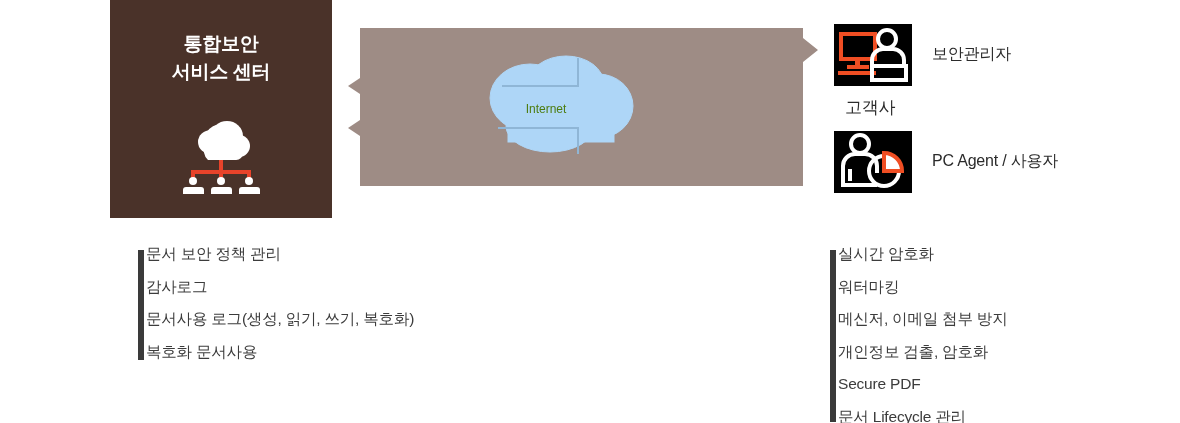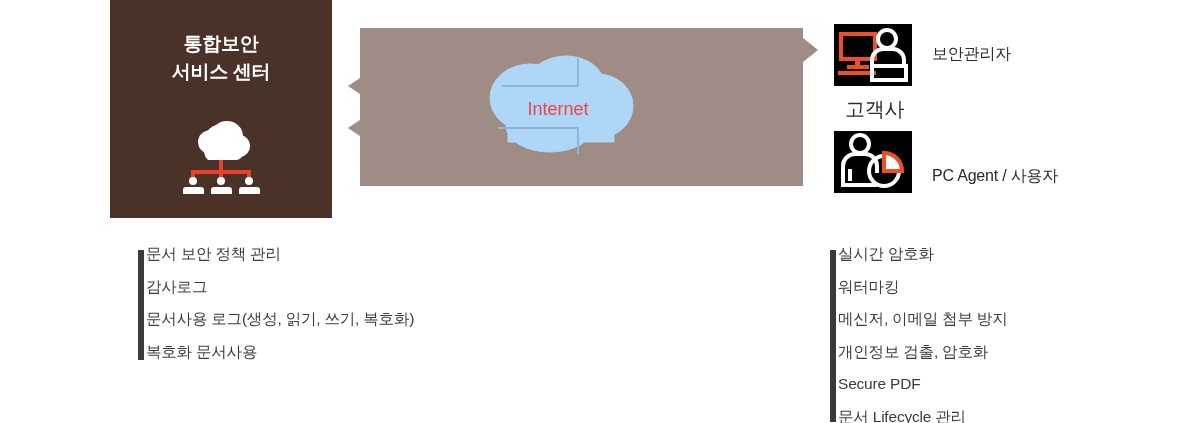--- a/index.html
+++ b/index.html
@@ -63,29 +63,29 @@
 
   .internet-cloud {
     position: absolute;
     left: 120px;
     top: 26px;
     width: 180px;
     height: 110px;
   }
   .internet-label {
     position: absolute;
-    left: 120px;
+    left: 108px;
     top: 26px;
     width: 180px;
     height: 110px;
     display: flex;
     align-items: center;
     justify-content: center;
-    font-size: 18px;
-    color: #ef4444;
+    font-size: 12px;
+    color: #4d7c0f;
     pointer-events: none;
   }
 
   
   .node {
     position: absolute;
   }
   .node-icon {
     position: absolute;
     left: 0;
@@ -101,28 +101,28 @@
     white-space: nowrap;
     letter-spacing: -0.2px;
   }
   #node-admin  { left: 834px; top: 24px;  width: 240px; height: 62px; padding-left: 30px; }
   #node-admin .node-label  { left: 98px; top: 20px; }
 
   #customer-label {
     position: absolute;
     left: 845px;
     top: 96px;
-    font-size: 20px;
+    font-size: 17px;
     color: #2b2b2b;
     white-space: nowrap;
     letter-spacing: -0.2px;
   }
 
   #node-agent  { left: 834px; top: 131px; width: 260px; height: 62px; }
-  #node-agent .node-label  { left: 98px; top: 35px; }
+  #node-agent .node-label  { left: 98px; top: 20px; }
 
   
   .feature-list {
     position: absolute;
     padding-left: 8px;
   }
   .feature-bar {
     position: absolute;
     left: 0;
     top: 4px;

